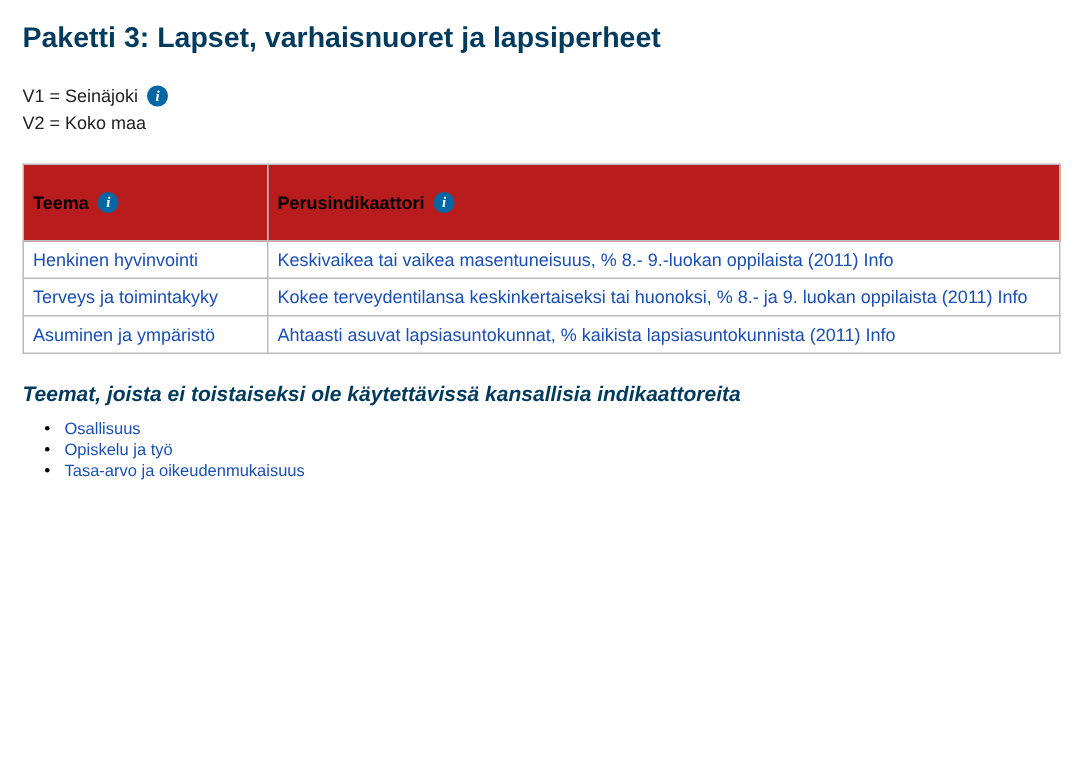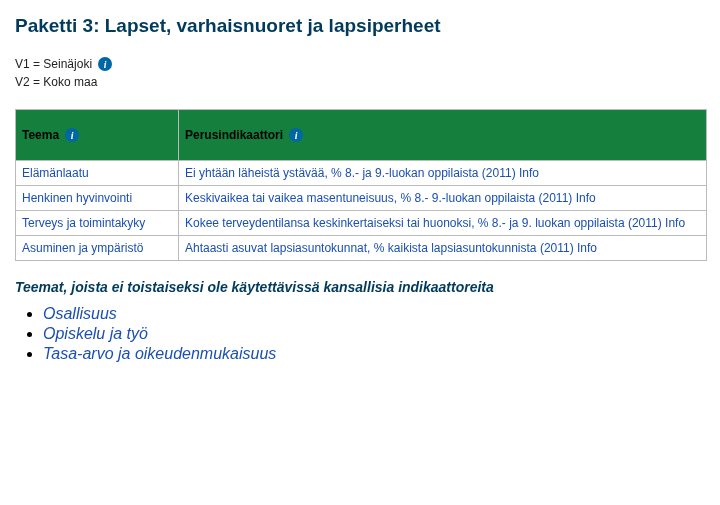--- a/index.html
+++ b/index.html
@@ -53,41 +53,40 @@
     width: 692px;
   }
   th, td {
     border: 1px solid #bbb;
     padding: 5px 6px;
     text-align: left;
     vertical-align: top;
     font-size: 12px;
   }
   th {
-    background: #15803d;
+    background: #b91c1c;
     font-weight: bold;
     color: #000;
     padding-top: 18px;
     padding-bottom: 18px;
   }
   th .th-inner { display: inline-flex; align-items: center; gap: 4px; }
   .col-teema { width: 150px; }
   a.link {
     color: #1a4fb3;
     text-decoration: none;
   }
   ul {
     margin: 6px 0 0 28px;
     padding: 0;
   }
   li {
     color: #000;
-    font-size: 16px;
+    font-size: 11px;
     margin-bottom: 2px;
-    font-style: italic;
   }
   li a { color: #1a4fb3; text-decoration: none; }
 </style>
 </head>
 <body>
 
 <h1>Paketti 3: Lapset, varhaisnuoret ja lapsiperheet</h1>
 
 <div class="legend">
   <div class="legend-row">
@@ -111,24 +110,20 @@
       <th>
         <span class="th-inner">
           <span>Perusindikaattori</span>
           <span class="info-icon">i</span>
         </span>
       </th>
     </tr>
   </thead>
   <tbody>
     <tr>
-      <td><a href="#" class="link">Elämänlaatu</a></td>
-      <td><a href="#" class="link">Ei yhtään läheistä ystävää, % 8.- ja 9.-luokan oppilaista (2011) Info</a></td>
-    </tr>
-    <tr>
       <td><a href="#" class="link">Henkinen hyvinvointi</a></td>
       <td><a href="#" class="link">Keskivaikea tai vaikea masentuneisuus, % 8.- 9.-luokan oppilaista (2011) Info</a></td>
     </tr>
     <tr>
       <td><a href="#" class="link">Terveys ja toimintakyky</a></td>
       <td><a href="#" class="link">Kokee terveydentilansa keskinkertaiseksi tai huonoksi, % 8.- ja 9. luokan oppilaista (2011) Info</a></td>
     </tr>
     <tr>
       <td><a href="#" class="link">Asuminen ja ympäristö</a></td>
       <td><a href="#" class="link">Ahtaasti asuvat lapsiasuntokunnat, % kaikista lapsiasuntokunnista (2011) Info</a></td>

